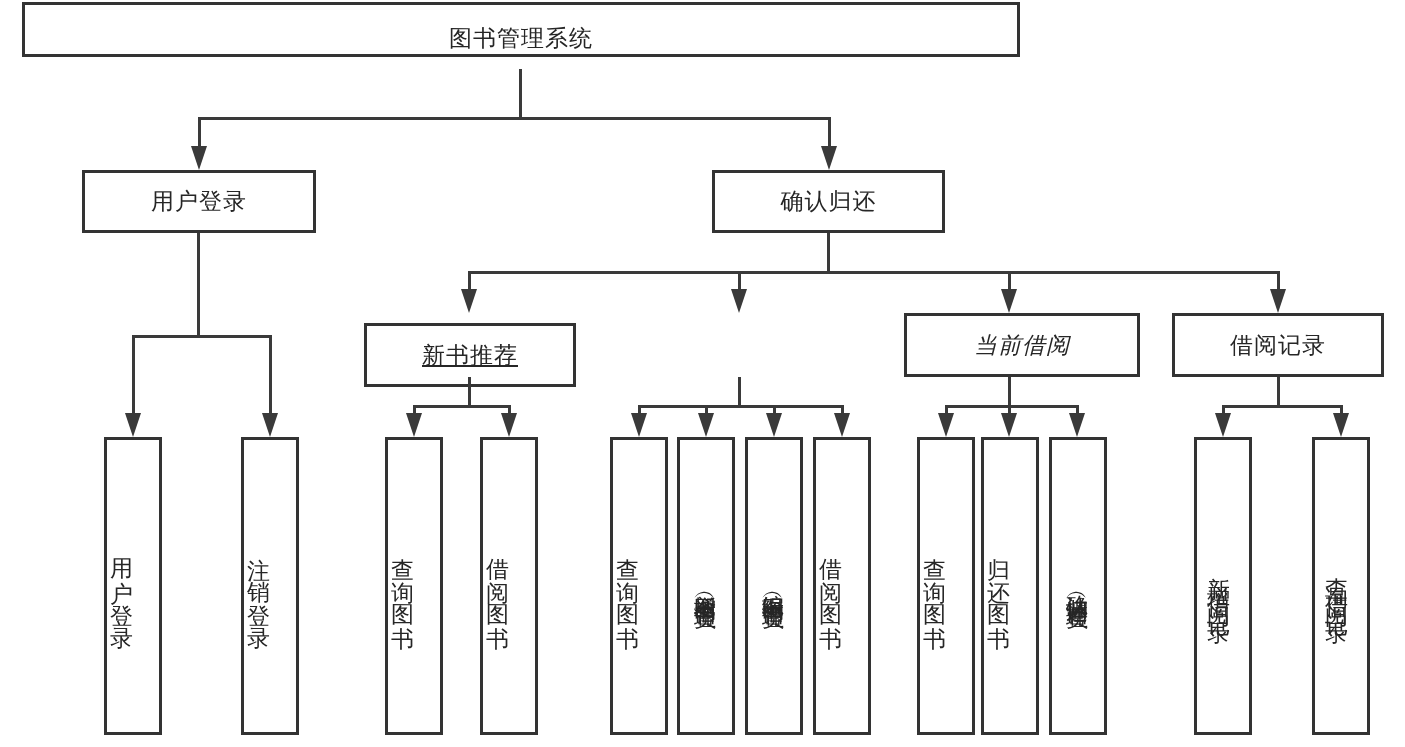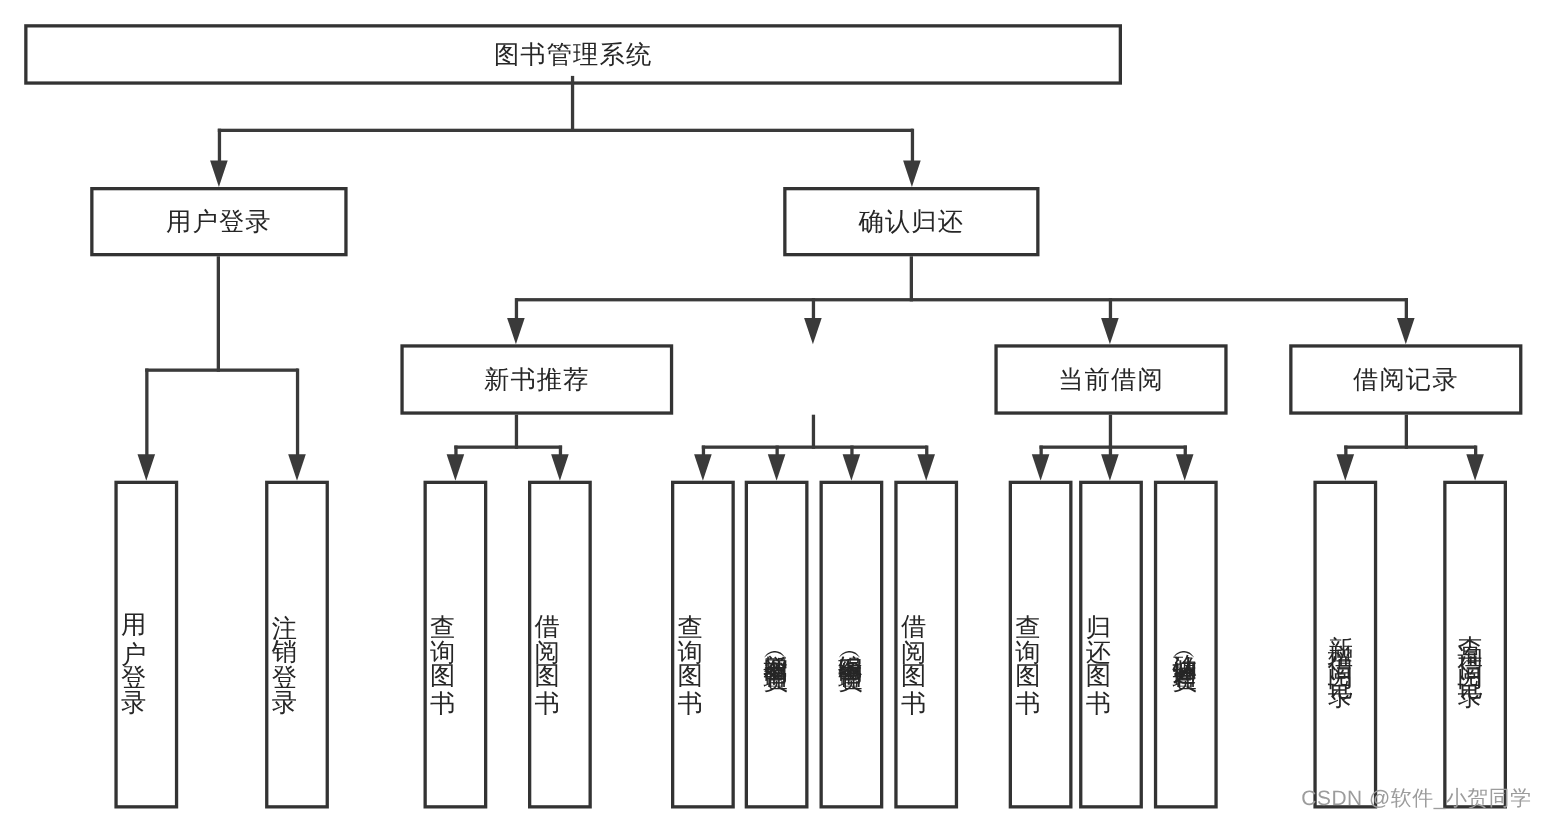--- a/index.html
+++ b/index.html
@@ -61,21 +61,21 @@
     color: #9c9c9c;
     letter-spacing: 0.5px;
     white-space: nowrap;
   }
 </style>
 </head>
 <body>
 
 <div class="canvas">
 
-  <div class="box" style="left:22px; top:22px; width:998px; height:55px;">
+  <div class="box" style="left:22px; top:2px; width:998px; height:55px;align-items:flex-end;">
     <span>图书管理系统</span>
   </div>
 
   <div class="vline" style="left:519px; top:69px; height:50px;"></div>
   <div class="hline" style="left:198px; top:117px; width:632px;"></div>
   <div class="vline" style="left:198px; top:117px; height:32px;"></div>
   <div class="arrow" style="left:191px; top:146px;"></div>
   <div class="vline" style="left:828px; top:117px; height:32px;"></div>
   <div class="arrow" style="left:821px; top:146px;"></div>
 
@@ -90,24 +90,24 @@
   <div class="hline" style="left:469px; top:271px; width:811px;"></div>
   <div class="vline" style="left:468px; top:271px; height:22px;"></div>
   <div class="arrow" style="left:461px; top:289px;"></div>
   <div class="vline" style="left:738px; top:271px; height:22px;"></div>
   <div class="arrow" style="left:731px; top:289px;"></div>
   <div class="vline" style="left:1008px; top:271px; height:22px;"></div>
   <div class="arrow" style="left:1001px; top:289px;"></div>
   <div class="vline" style="left:1277px; top:271px; height:22px;"></div>
   <div class="arrow" style="left:1270px; top:289px;"></div>
 
-  <div class="box" style="left:364px; top:313px; width:248px; height:64px;">
+  <div class="box" style="left:364px; top:323px; width:212px; height:64px;text-decoration:underline;">
     <span>新书推荐</span>
   </div>
-  <div class="box" style="left:904px; top:313px; width:212px; height:64px;">
+  <div class="box" style="left:904px; top:313px; width:236px; height:64px;font-style:italic;">
     <span>当前借阅</span>
   </div>
   <div class="box" style="left:1172px; top:313px; width:212px; height:64px;">
     <span>借阅记录</span>
   </div>
 
   <div class="vline" style="left:197px; top:233px; height:105px;"></div>
   <div class="hline" style="left:132px; top:335px; width:139px;"></div>
   <div class="vline" style="left:132px; top:335px; height:82px;"></div>
   <div class="arrow" style="left:125px; top:413px;"></div>
@@ -181,15 +181,14 @@
   <div class="vbox vt-10" style="left:1049px;">
     <span>确认归还（管理员）</span>
   </div>
   <div class="vbox vt-6" style="left:1194px;">
     <span>新增借阅记录</span>
   </div>
   <div class="vbox vt-6" style="left:1312px;">
     <span>查询借阅记录</span>
   </div>
 
-  <div class="watermark">CSDN @软件_小贺同学</div>
 
 </div>
 
 </body></html>

